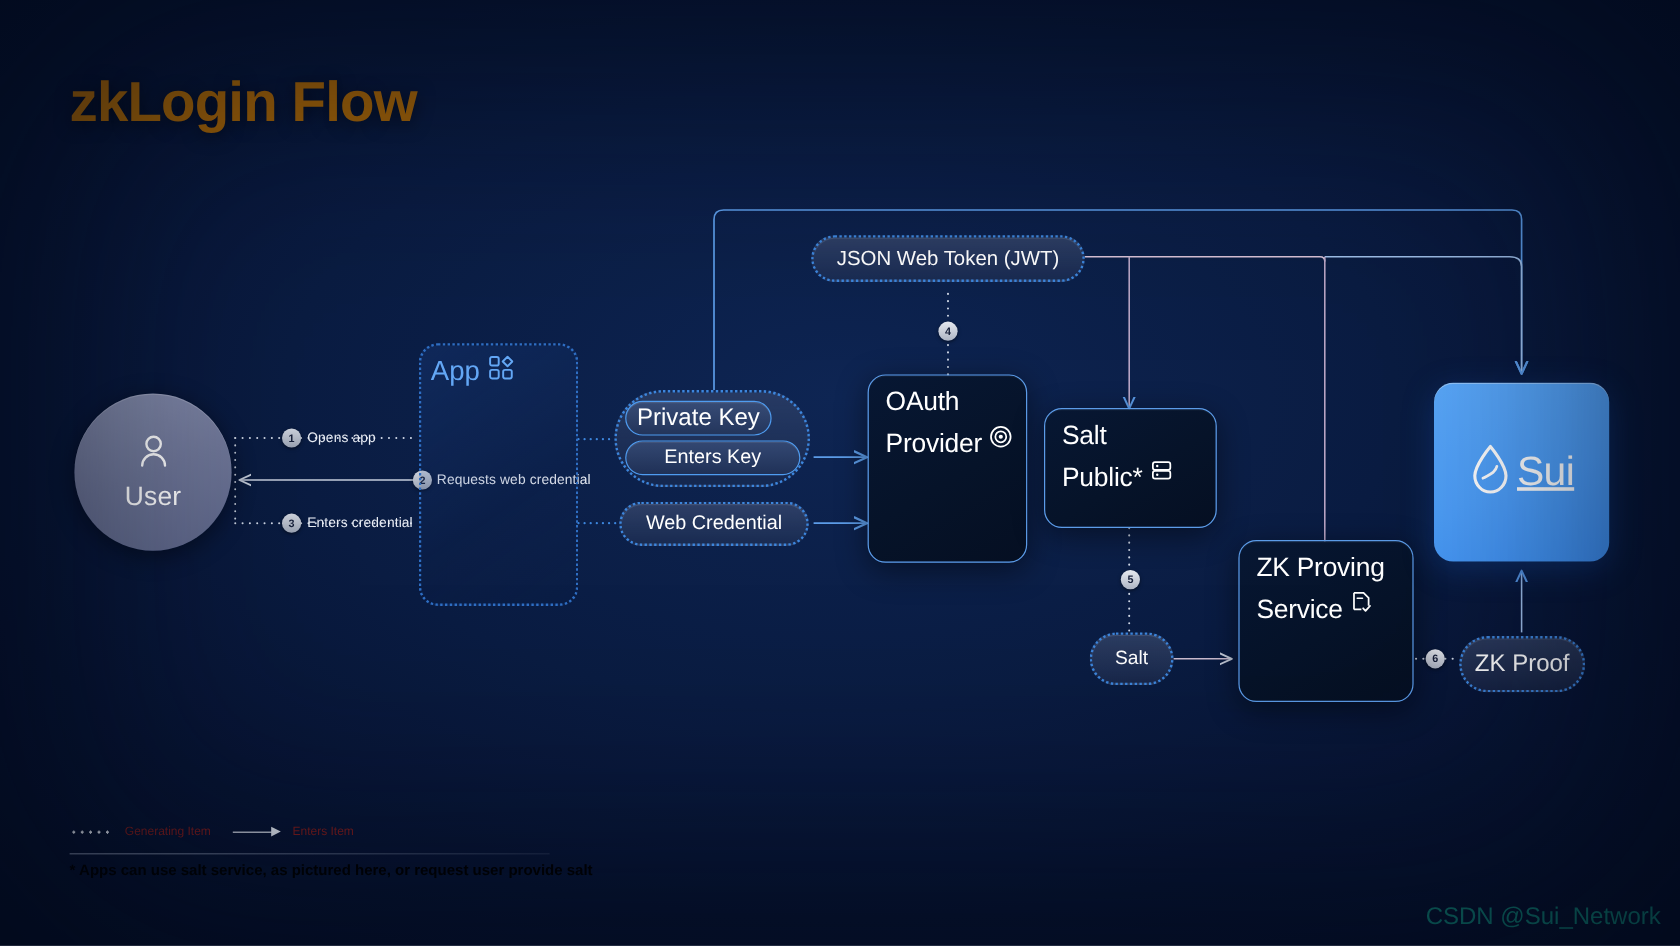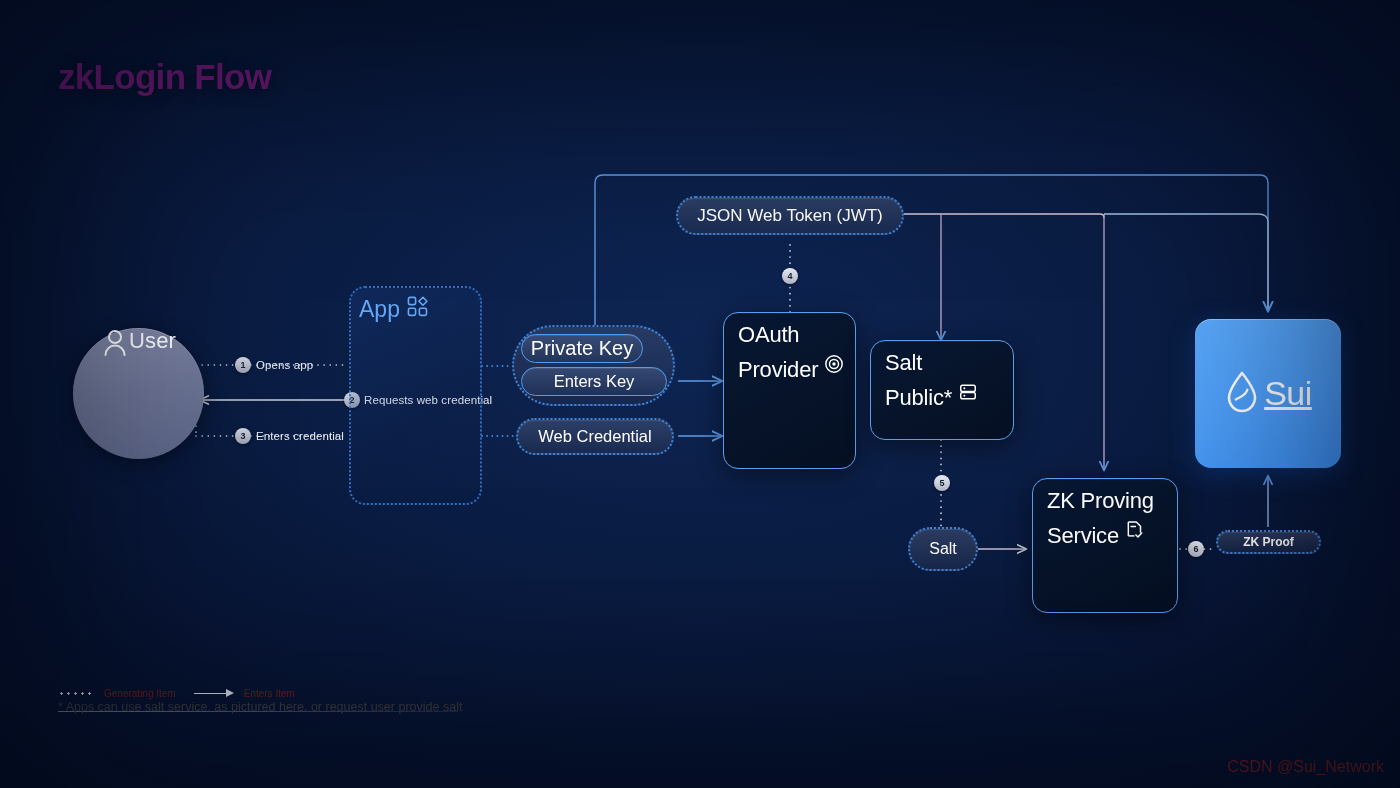--- a/index.html
+++ b/index.html
@@ -13,32 +13,32 @@
     position:relative;
   }
   #stage{ position:absolute; inset:0; width:1400px; height:788px; }
 
   
   #wires{ position:absolute; left:0; top:0; width:1400px; height:788px; pointer-events:none; }
 
   
   .title{
     position:absolute; left:58px; top:57px;
-    font-size:35px; font-weight:700; letter-spacing:-0.7px;
-    color:#701a75; text-shadow:0 2px 14px rgba(0,0,0,.55);
+    font-size:47px; font-weight:700; letter-spacing:-0.7px;
+    color:#a16207; text-shadow:0 2px 14px rgba(0,0,0,.55);
   }
 
   
   .user-circle{
-    position:absolute; left:73px; top:328px; width:131px; height:131px;
+    position:absolute; left:62px; top:328px; width:131px; height:131px;
     border-radius:50%;
     background:linear-gradient(160deg,#7f87a8 0%,#6e769a 45%,#5e6party 100%);
     background:linear-gradient(160deg,#868ead 0%,#6f7798 50%,#5d6689 100%);
     box-shadow:0 4px 20px rgba(0,0,0,.45), inset 0 1px 0 rgba(255,255,255,.18);
-    display:flex; flex-direction:row; align-items:flex-start; justify-content:center;
+    display:flex; flex-direction:column; align-items:center; justify-content:center;
   }
   .user-circle .u-ico{ margin-bottom:5px; }
   .user-label{ font-size:22px; font-weight:400; color:#fff; letter-spacing:.2px; }
 
   
   .app-box{
     position:absolute; left:349px; top:286px; width:133px; height:219px;
     border:2px dotted #2f6fc4; border-radius:16px;
     background:linear-gradient(145deg, rgba(32,74,150,.26) 0%, rgba(15,40,92,.10) 60%, rgba(10,28,66,0) 100%);
   }
@@ -114,23 +114,23 @@
     background-size:7px 3px; background-repeat:repeat-x;
   }
   .legend-arrow{ position:relative; width:40px; height:10px; }
   .legend-arrow .ln{ position:absolute; left:0; top:4.5px; width:33px; height:1.3px; background:#dfe5ef; }
   .legend-arrow .hd{
     position:absolute; right:0; top:0.5px; width:0;height:0;
     border-top:4.5px solid transparent; border-bottom:4.5px solid transparent; border-left:8px solid #dfe5ef;
   }
   .legend-rule{ position:absolute; left:58px; top:711px; width:400px; height:1px;
     background:linear-gradient(90deg,rgba(200,212,235,.55),rgba(200,212,235,.12)); }
-  .footnote{ position:absolute; left:58px; top:700px; font-size:12.5px; color:#404040; }
-
-  .watermark{ position:absolute; right:16px; bottom:12px; font-size:16px; color:#7f1d1d; }
+  .footnote{ position:absolute; left:58px; top:718px; font-size:12.5px; color:#000000;font-weight:bold; }
+
+  .watermark{ position:absolute; right:16px; bottom:12px; font-size:20px; color:#0f766e; }
 
   .vig{ position:absolute; inset:0; pointer-events:none;
     box-shadow: inset 0 0 200px 60px rgba(2,7,20,.60); }
 </style>
 </head>
 <body>
 
 <div id="stage">
 
   <svg id="wires" viewBox="0 0 1400 788">
@@ -253,39 +253,39 @@
         <svg width="20" height="20" viewBox="0 0 22 22">
           <rect x="3" y="3.5" width="16" height="7" rx="2" fill="none" stroke="#fff" stroke-width="1.6"></rect>
           <rect x="3" y="11.5" width="16" height="7" rx="2" fill="none" stroke="#fff" stroke-width="1.6"></rect>
           <circle cx="7" cy="7" r="1.1" fill="#fff"></circle>
           <circle cx="7" cy="15" r="1.1" fill="#fff"></circle>
         </svg>
       </span>
     </div>
   </div>
 
-  <div class="card" style="left:1032px; top:478px; width:146px; height:135px;">
+  <div class="card" style="left:1032px; top:450px; width:146px; height:135px;">
     <div class="card-title">
       <span class="ttxt" style="width:100%">ZK Proving</span>
       <span class="ttxt">Service</span>
       <span style="margin-bottom:3px;">
         <svg width="19" height="20" viewBox="0 0 20 22">
           <path d="M3.2,2.2 H12 l4.6,4.6 V14" fill="none" stroke="#fff" stroke-width="1.6" stroke-linejoin="round"></path>
           <path d="M3.2,2.2 V17.5" fill="none" stroke="#fff" stroke-width="1.6"></path>
           <path d="M3.2,17.5 H10" fill="none" stroke="#fff" stroke-width="1.6"></path>
           <path d="M6.2,7.2 H11" fill="none" stroke="#fff" stroke-width="1.5" stroke-linecap="round"></path>
           <path d="M11.6,16.4 l2.2,2.4 4.1,-4.6" fill="none" stroke="#fff" stroke-width="1.6" stroke-linecap="round" stroke-linejoin="round"></path>
         </svg>
       </span>
     </div>
   </div>
 
   <div class="pill dotted" style="left:908px; top:527px; width:70px; height:44px; font-size:16px;">Salt</div>
 
-  <div class="pill dotted" style="left:1216px; top:530px; width:105px; height:24px; font-size:12px;font-weight:bold;">ZK Proof</div>
+  <div class="pill dotted" style="left:1216px; top:530px; width:105px; height:47px; font-size:20px;">ZK Proof</div>
 
   <div class="sui-box">
     <span>
       <svg width="36" height="44" viewBox="0 0 36 44">
         <path d="M18,3 C18,3 31,18.5 31,27.5 C31,34.9 25.2,41 18,41 C10.8,41 5,34.9 5,27.5 C5,18.5 18,3 18,3 Z" fill="none" stroke="#fff" stroke-width="2.6" stroke-linejoin="round"></path>
         <path d="M11.8,29.5 C15.8,27 22.2,25.6 23.4,19.6" fill="none" stroke="#fff" stroke-width="2.3" stroke-linecap="round"></path>
       </svg>
     </span>
     <span class="sui-text">Sui</span>
   </div>

